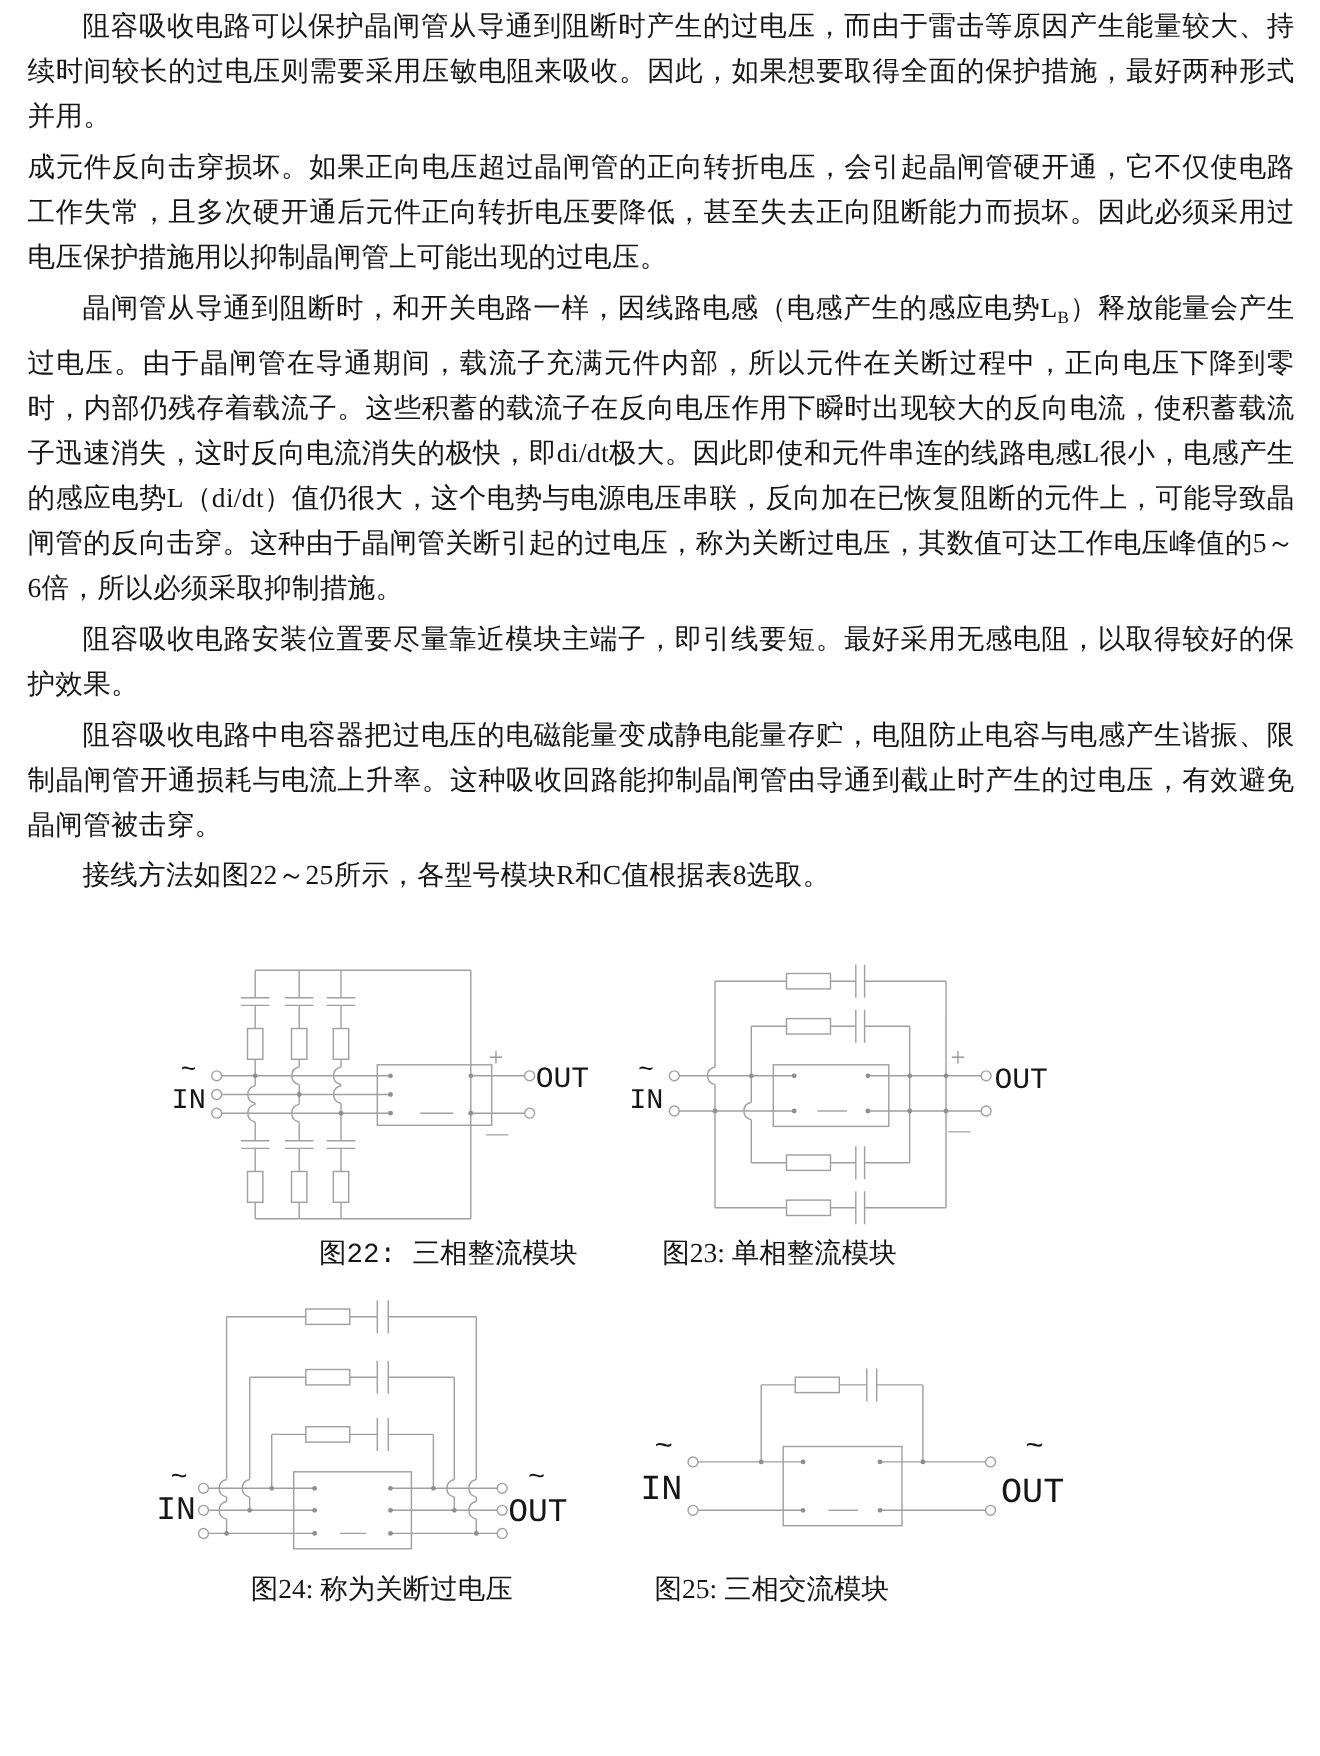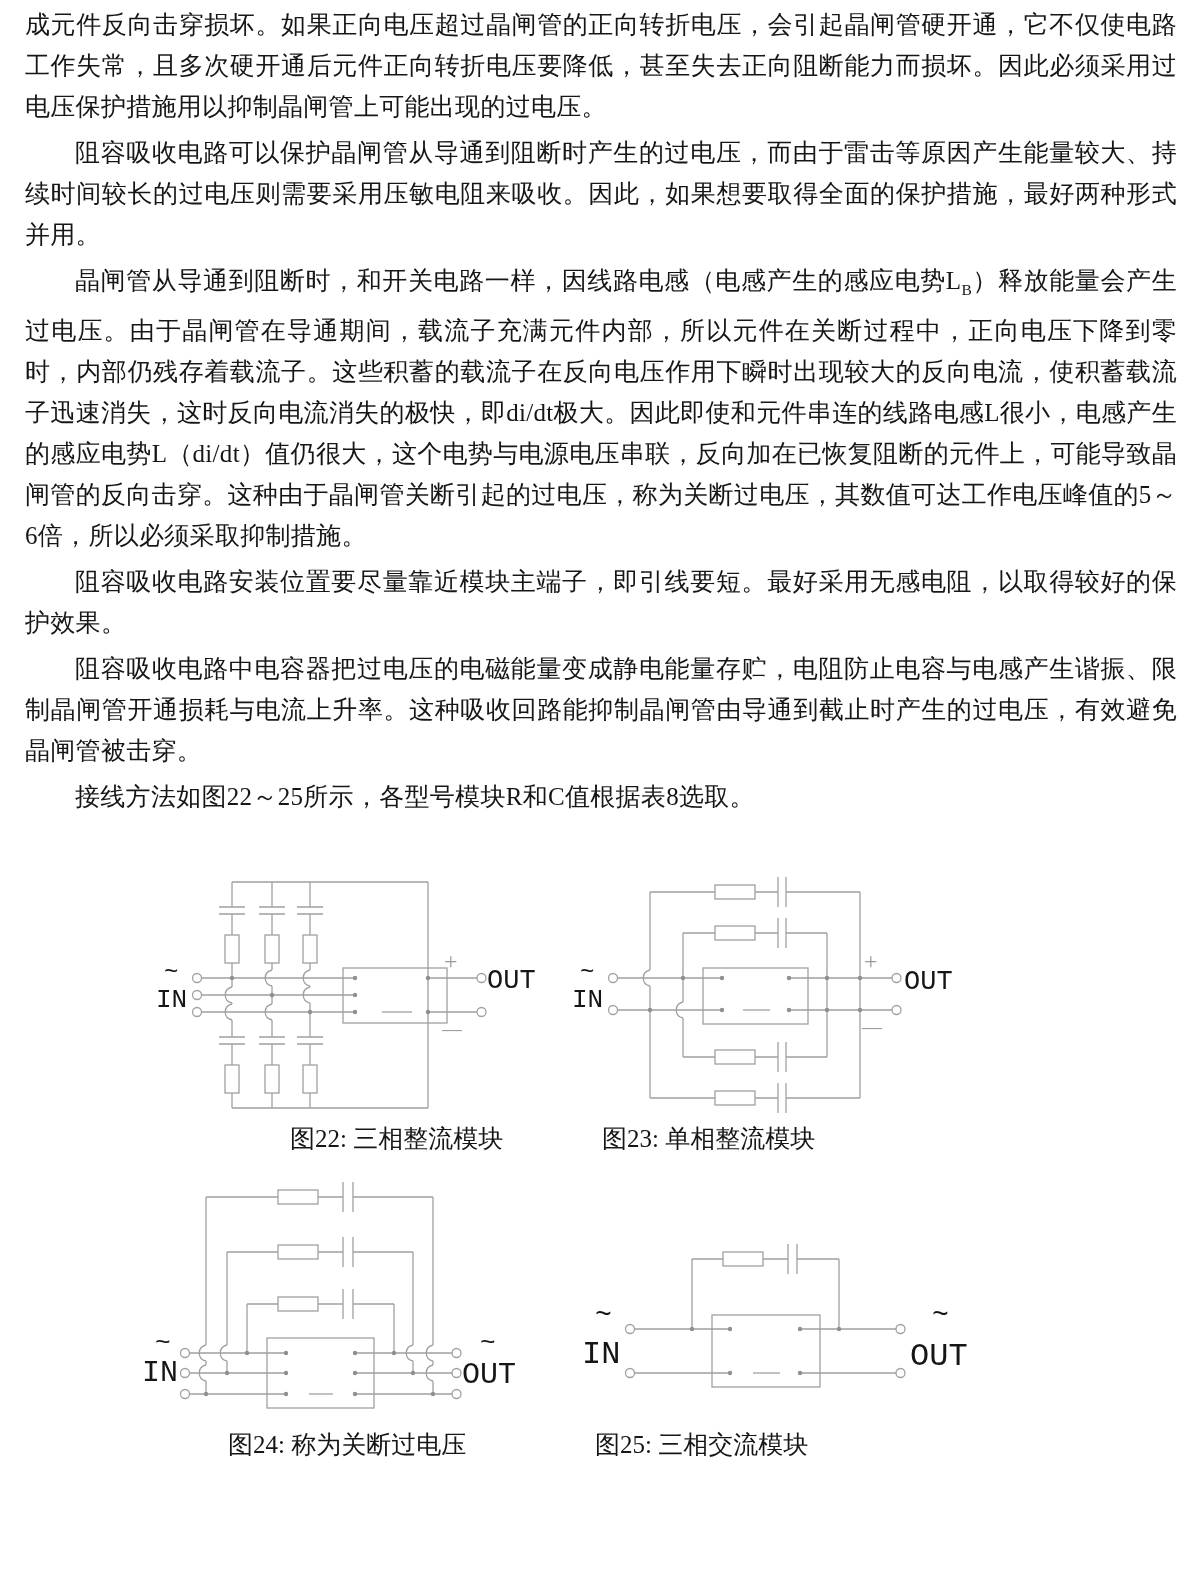--- a/index.html
+++ b/index.html
@@ -27,22 +27,22 @@
   .fig text.sign { fill:#9a9a9a; font-family:"Liberation Serif","DejaVu Serif",serif; }
   .caption {
     position:absolute; font-size:25px; color:var(--ink); white-space:nowrap;
     font-family:"Liberation Serif","DejaVu Serif",serif;
   }
 </style>
 </head>
 <body>
 
 <div class="doc-body">
+    <p class="para indent"><span>阻容吸收电路可以保护晶闸管从导通到阻断时产生的过电压，而由于雷击等原因产生能量较大、持续时间较长的过电压则需要采用压敏电阻来吸收。因此，如果想要取得全面的保护措施，最好两种形式并用。</span></p>
     <p class="para"><span>成元件反向击穿损坏。如果正向电压超过晶闸管的正向转折电压，会引起晶闸管硬开通，它不仅使电路工作失常，且多次硬开通后元件正向转折电压要降低，甚至失去正向阻断能力而损坏。因此必须采用过电压保护措施用以抑制晶闸管上可能出现的过电压。</span></p>
-    <p class="para indent"><span>阻容吸收电路可以保护晶闸管从导通到阻断时产生的过电压，而由于雷击等原因产生能量较大、持续时间较长的过电压则需要采用压敏电阻来吸收。因此，如果想要取得全面的保护措施，最好两种形式并用。</span></p>
     <p class="para indent"><span>晶闸管从导通到阻断时，和开关电路一样，因线路电感（电感产生的感应电势L</span><sub>B</sub><span>）释放能量会产生过电压。由于晶闸管在导通期间，载流子充满元件内部，所以元件在关断过程中，正向电压下降到零时，内部仍残存着载流子。这些积蓄的载流子在反向电压作用下瞬时出现较大的反向电流，使积蓄载流子迅速消失，这时反向电流消失的极快，即di/dt极大。因此即使和元件串连的线路电感L很小，电感产生的感应电势L（di/dt）值仍很大，这个电势与电源电压串联，反向加在已恢复阻断的元件上，可能导致晶闸管的反向击穿。这种由于晶闸管关断引起的过电压，称为关断过电压，其数值可达工作电压峰值的5～6倍，所以必须采取抑制措施。</span></p>
     <p class="para indent"><span>阻容吸收电路安装位置要尽量靠近模块主端子，即引线要短。最好采用无感电阻，以取得较好的保护效果。</span></p>
     <p class="para indent"><span>阻容吸收电路中电容器把过电压的电磁能量变成静电能量存贮，电阻防止电容与电感产生谐振、限制晶闸管开通损耗与电流上升率。这种吸收回路能抑制晶闸管由导通到截止时产生的过电压，有效避免晶闸管被击穿。</span></p>
     <p class="para indent"><span>接线方法如图22～25所示，各型号模块R和C值根据表8选取。</span></p>
   </div>
 
 <div class="fig" style="left:150px; top:855px;">
   <svg width="420" height="260" viewBox="0 0 420 260">
 
     <path d="M82,27 H278 M82,253 H278 M278,27 V253"></path>
@@ -134,21 +134,21 @@
     </g>
 
     <text x="20" y="124" font-size="24">~</text>
     <text x="12" y="152" font-size="26">IN</text>
     <text class="sign" x="304" y="114" font-size="24">+</text>
     <text class="sign" x="302" y="179" font-size="20">—</text>
     <text x="344" y="134" font-size="27">OUT</text>
   </svg>
 </div>
 
-<div class="caption" style="left:290px; top:1122px;">图22: 三相整流模块</div>
+<div class="caption" style="left:290px; top:1122px;font-family:Liberation Mono, monospace;">图22: 三相整流模块</div>
 <div class="caption" style="left:602px; top:1122px;">图23: 单相整流模块</div>
 
 <div class="fig" style="left:130px; top:1180px;">
   <svg width="420" height="245" viewBox="0 0 420 245">
 
     <path d="M76,17 H148 M188,17 H213 M213,2 V32 M223,2 V32 M223,17 H303"></path>
     <rect class="rbox" x="148" y="10" width="40" height="14"></rect>
 
     <path d="M97,72 H148 M188,72 H213 M213,57 V87 M223,57 V87 M223,72 H283"></path>
     <rect class="rbox" x="148" y="65" width="40" height="14"></rect>

